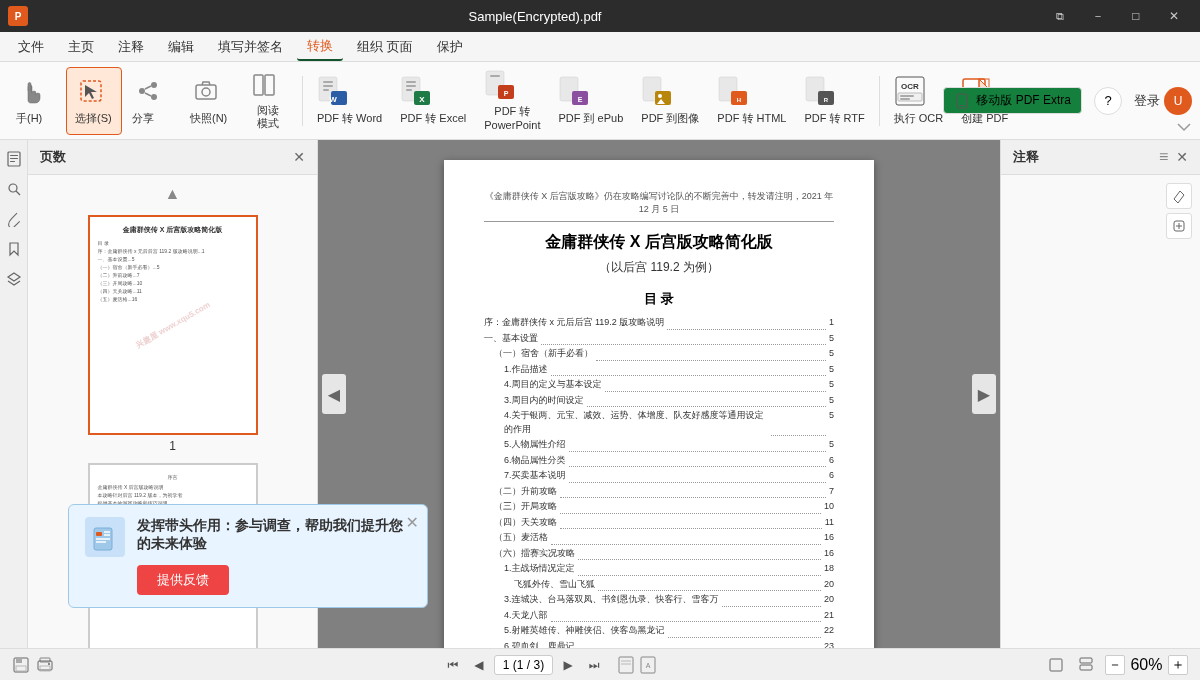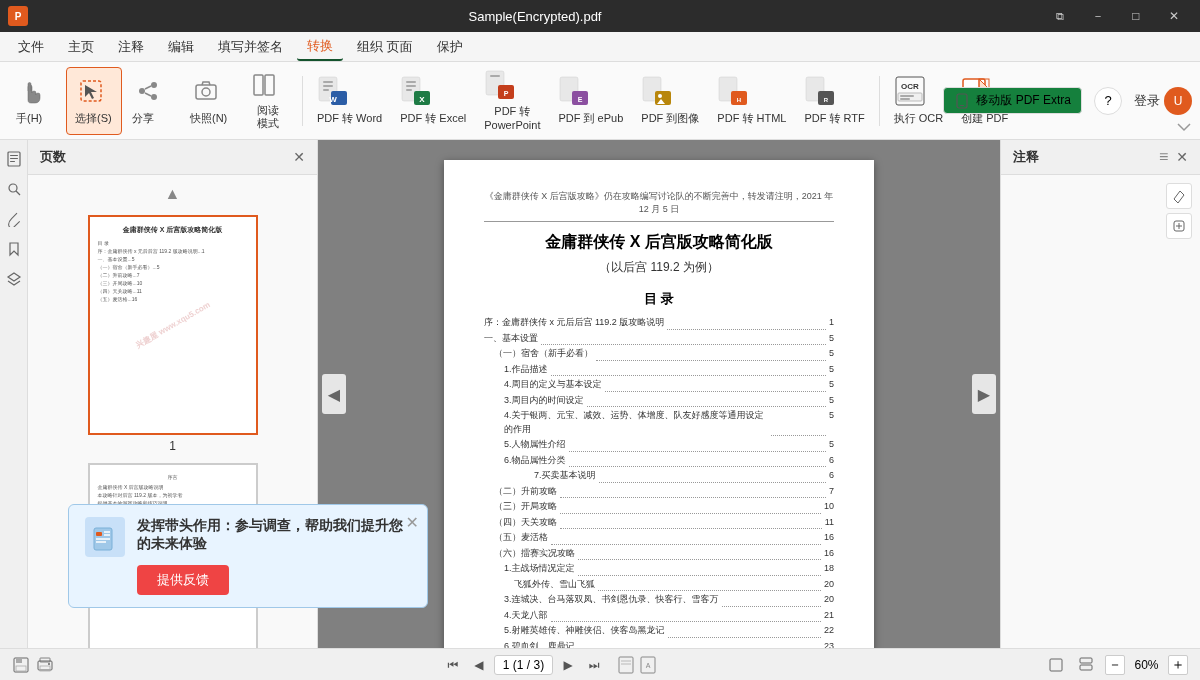--- a/index.html
+++ b/index.html
@@ -264,21 +264,21 @@
       font-size: 12px;
     }
     .status-left { display: flex; align-items: center; gap: 8px; }
     .status-nav { display: flex; align-items: center; gap: 4px; }
     .nav-btn { width: 22px; height: 22px; display: flex; align-items: center; justify-content: center; cursor: pointer; color: #555; font-size: 12px; border-radius: 3px; }
     .page-indicator { background: #fff; border: 1px solid #ccc; border-radius: 3px; padding: 2px 8px; font-size: 12px; }
     .status-right { display: flex; align-items: center; gap: 8px; }
     .view-btn { width: 22px; height: 22px; display: flex; align-items: center; justify-content: center; cursor: pointer; color: #555; border-radius: 3px; }
     .zoom-control { display: flex; align-items: center; gap: 4px; }
     .zoom-btn { width: 20px; height: 20px; border: 1px solid #ccc; background: #fff; display: flex; align-items: center; justify-content: center; cursor: pointer; border-radius: 2px; font-size: 14px; }
-    .zoom-level { font-size: 12px; min-width: 35px; text-align: center; }
+    .zoom-level { font-size: 16px; min-width: 35px; text-align: center; }
 
     .pages-scroll::-webkit-scrollbar { width: 6px; }
     .pages-scroll::-webkit-scrollbar-track { background: #f0f0f0; }
     .pages-scroll::-webkit-scrollbar-thumb { background: #bbb; border-radius: 3px; }
   </style>
 </head>
 <body>
 
 <div id="titlebar">
   <div class="title-left">
@@ -659,21 +659,21 @@
               <span style="flex-shrink: 0; max-width: 80%;">5.人物属性介绍</span>
               <span class="dots"></span>
               <span style="flex-shrink: 0;">5</span>
             </div>
             <div class="pdf-toc-item pdf-toc-indent2">
               <span style="flex-shrink: 0; max-width: 80%;">6.物品属性分类</span>
               <span class="dots"></span>
               <span style="flex-shrink: 0;">6</span>
             </div>
             <div class="pdf-toc-item pdf-toc-indent2">
-              <span style="flex-shrink: 0; max-width: 80%; margin-left: 30px;">7.买卖基本说明</span>
+              <span style="flex-shrink: 0; max-width: 80%;">7.买卖基本说明</span>
               <span class="dots"></span>
               <span style="flex-shrink: 0;">6</span>
             </div>
             <div class="pdf-toc-item pdf-toc-indent1">
               <span style="flex-shrink: 0; max-width: 80%;">（二）升前攻略</span>
               <span class="dots"></span>
               <span style="flex-shrink: 0;">7</span>
             </div>
             <div class="pdf-toc-item pdf-toc-indent1">
               <span style="flex-shrink: 0; max-width: 80%;">（三）开局攻略</span>

